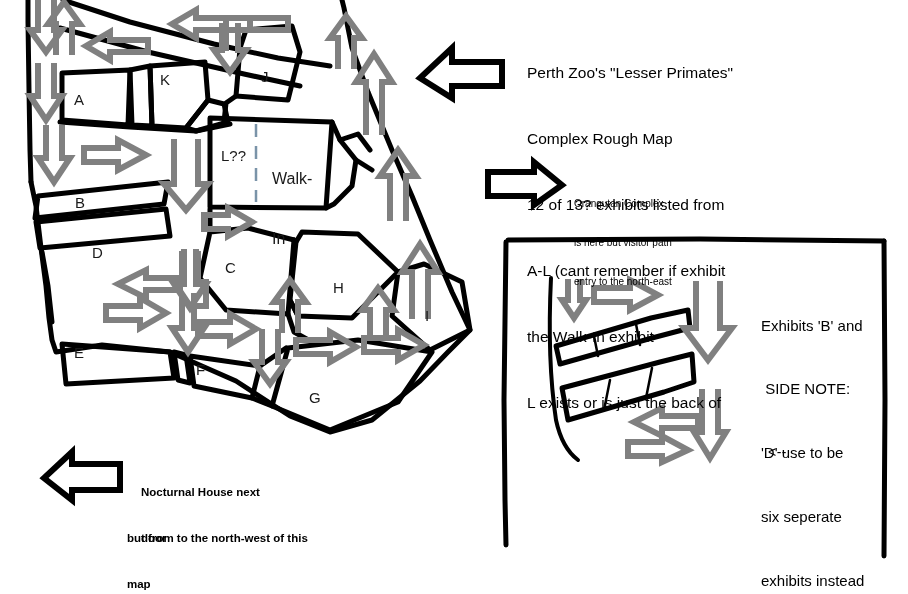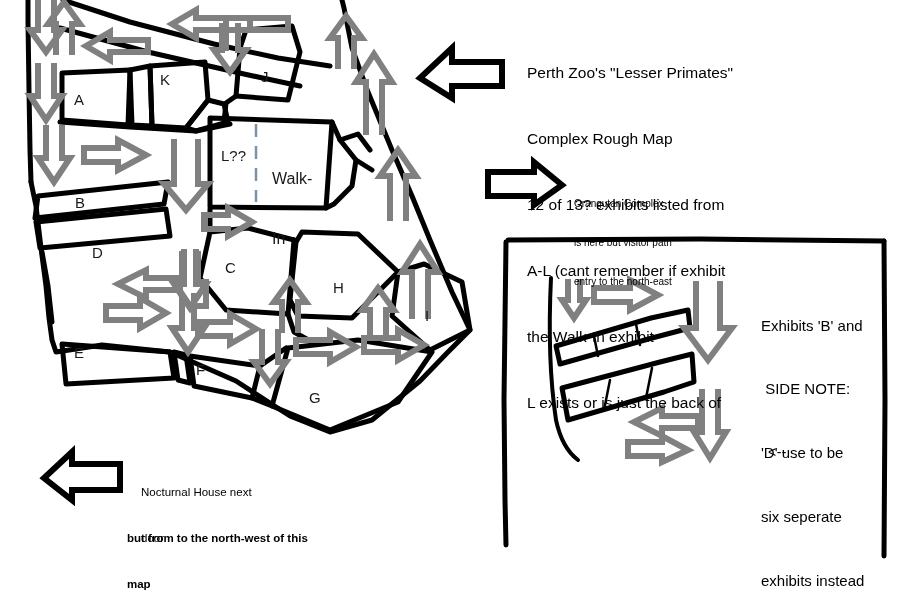--- a/index.html
+++ b/index.html
@@ -54,21 +54,21 @@
   .sidenote-marker {
     left: 768px;
     top: 443px;
     font-size: 14px;
     letter-spacing: 0.5px;
   }
   .nocturnal-block {
     left: 141px;
     top: 455px;
     font-size: 11.5px;
-    font-weight: normal;
+    font-weight: bold;
     line-height: 1.32;
   }
   .nocturnal-block2 {
     left: 127px;
     top: 501px;
     font-size: 11.5px;
     font-weight: bold;
     line-height: 1.32;
   }
   .exhibit-label {

